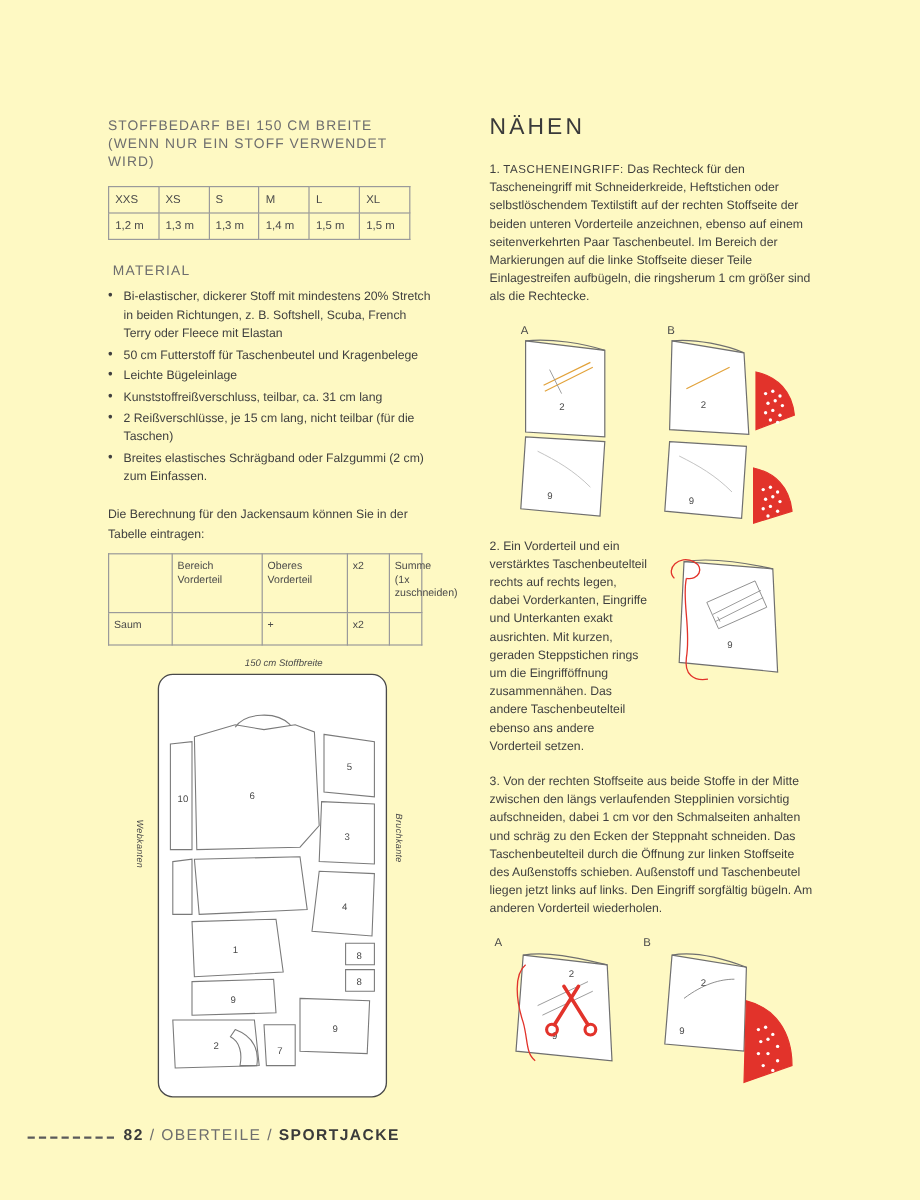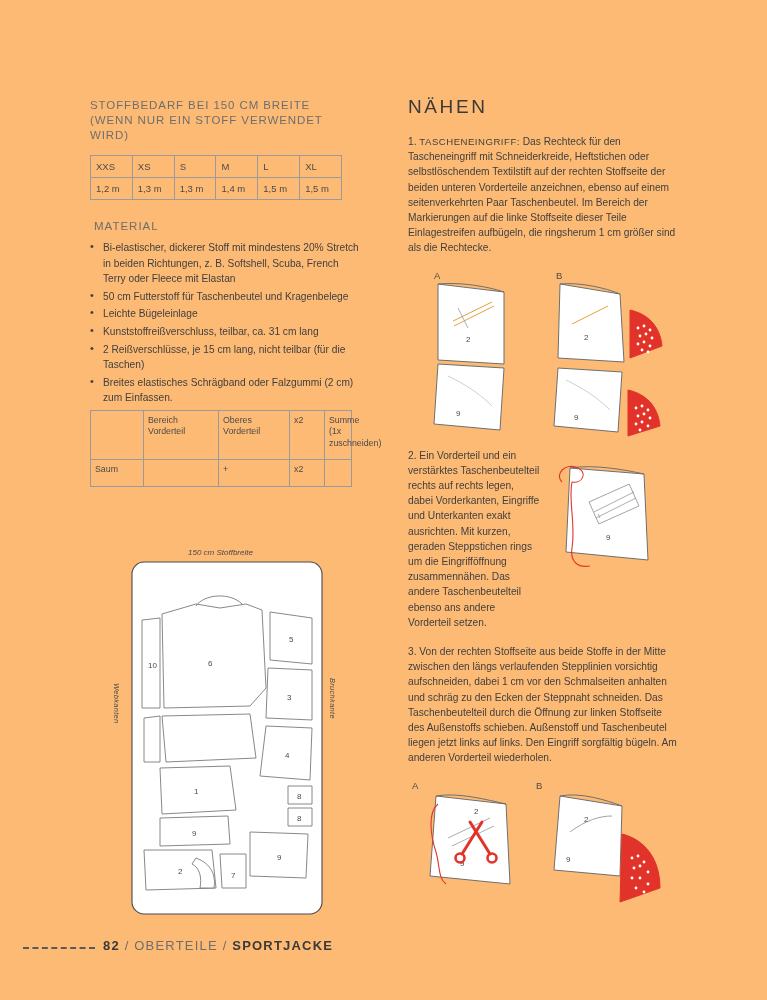--- a/index.html
+++ b/index.html
@@ -13,21 +13,21 @@
     position: relative;
     font-family: "Liberation Sans", sans-serif;
     color: #3b3b3b;
     overflow: hidden;
   }
   .page {
     position: absolute;
     left: 0; top: 0;
     width: 767px;
     height: 1000px;
-    background: #fdba74;
+    background: #fef9c3;
   }
   
   .col-left {
     position: absolute;
     left: 90px;
     top: 98px;
     width: 270px;
   }
   .col-right {
     position: absolute;
@@ -169,21 +169,21 @@
   
   .sheet-wrap {
     position: absolute;
     left: 100px;
     top: 548px;
     width: 250px;
     height: 380px;
   }
   .sheet-title {
     position: absolute;
-    left: 88px;
+    left: 104px;
     top: 0;
     font-size: 8px;
     font-style: italic;
     color: #4a4a4a;
   }
   .side-label {
     position: absolute;
     font-size: 7.5px;
     font-style: italic;
     color: #4a4a4a;
@@ -234,20 +234,21 @@
 
     <ul class="mat">
       <li>Bi-elastischer, dickerer Stoff mit mindestens 20% Stretch in beiden Richtungen, z. B. Softshell, Scuba, French Terry oder Fleece mit Elastan</li>
       <li>50 cm Futterstoff für Taschenbeutel und Kragenbelege</li>
       <li>Leichte Bügeleinlage</li>
       <li>Kunststoffreißverschluss, teilbar, ca. 31 cm lang</li>
       <li>2 Reißverschlüsse, je 15 cm lang, nicht teilbar (für die Taschen)</li>
       <li>Breites elastisches Schrägband oder Falzgummi (2 cm) zum Einfassen.</li>
     </ul>
 
+    <p class="note">Die Berechnung für den Jackensaum können Sie in der Tabelle eintragen:</p>
 
     <table class="calc">
       <tbody>
           <tr class="hrow">
         <td class="empty" style="width:44px"></td>
         <td style="width:66px">Bereich Vorderteil</td>
         <td style="width:62px">Oberes Vorderteil</td>
         <td style="width:26px">x2</td>
         <td>Summe (1x zuschneiden)</td>
       </tr>

